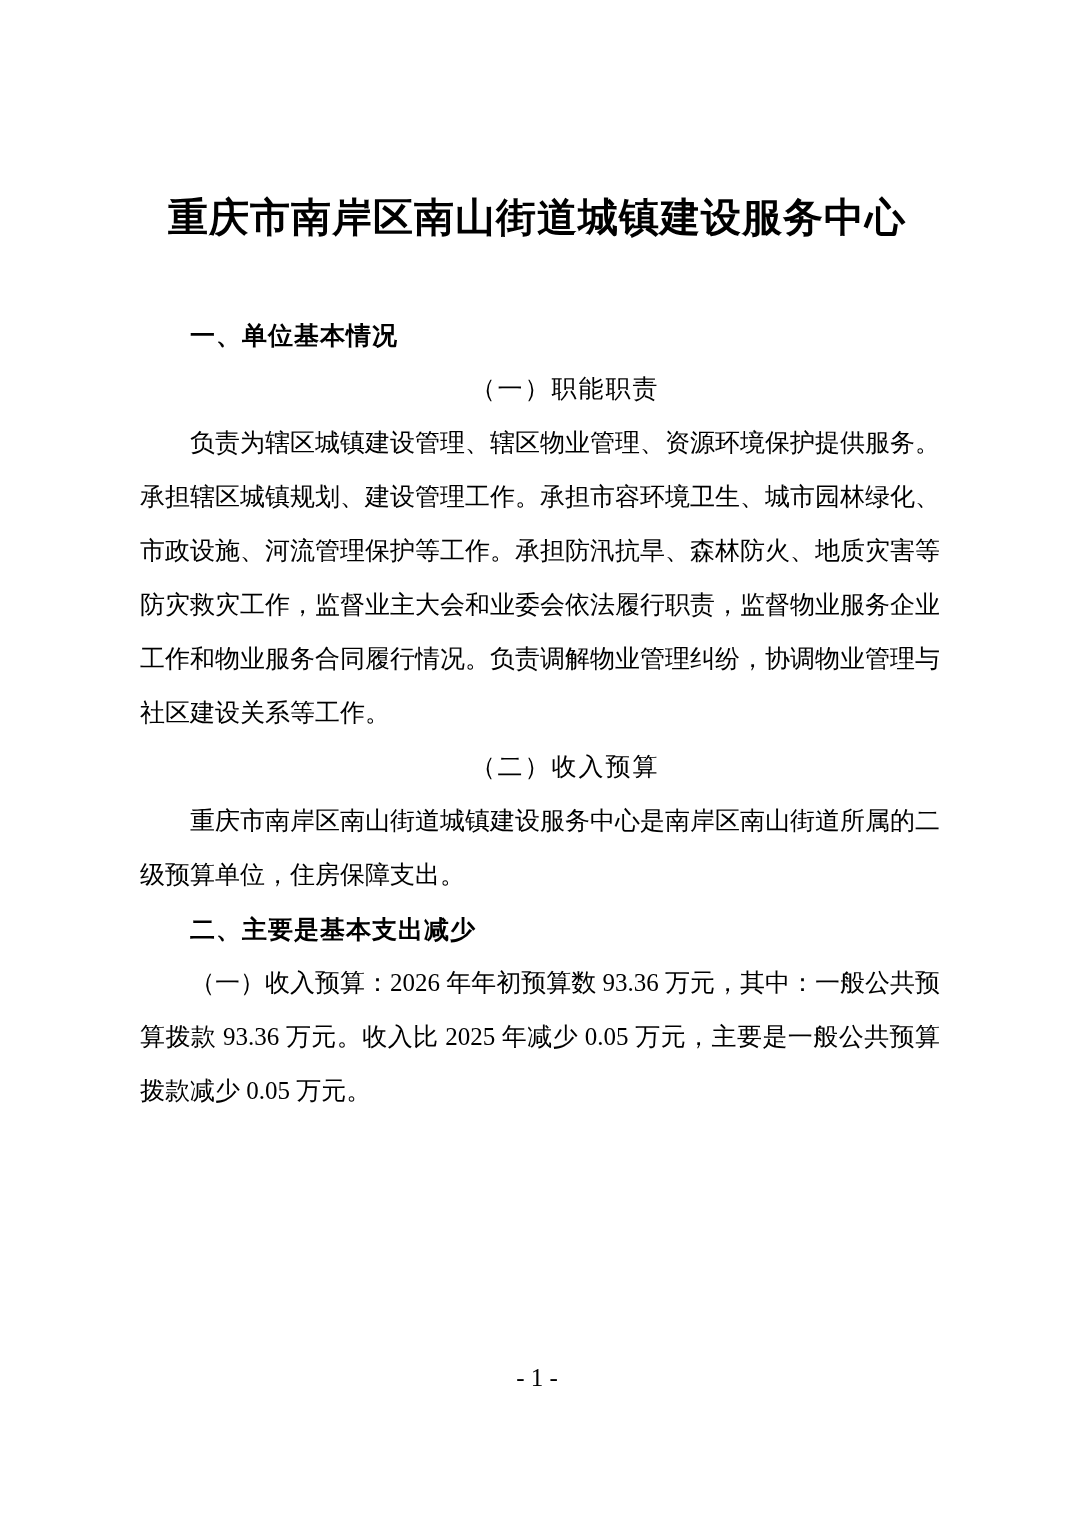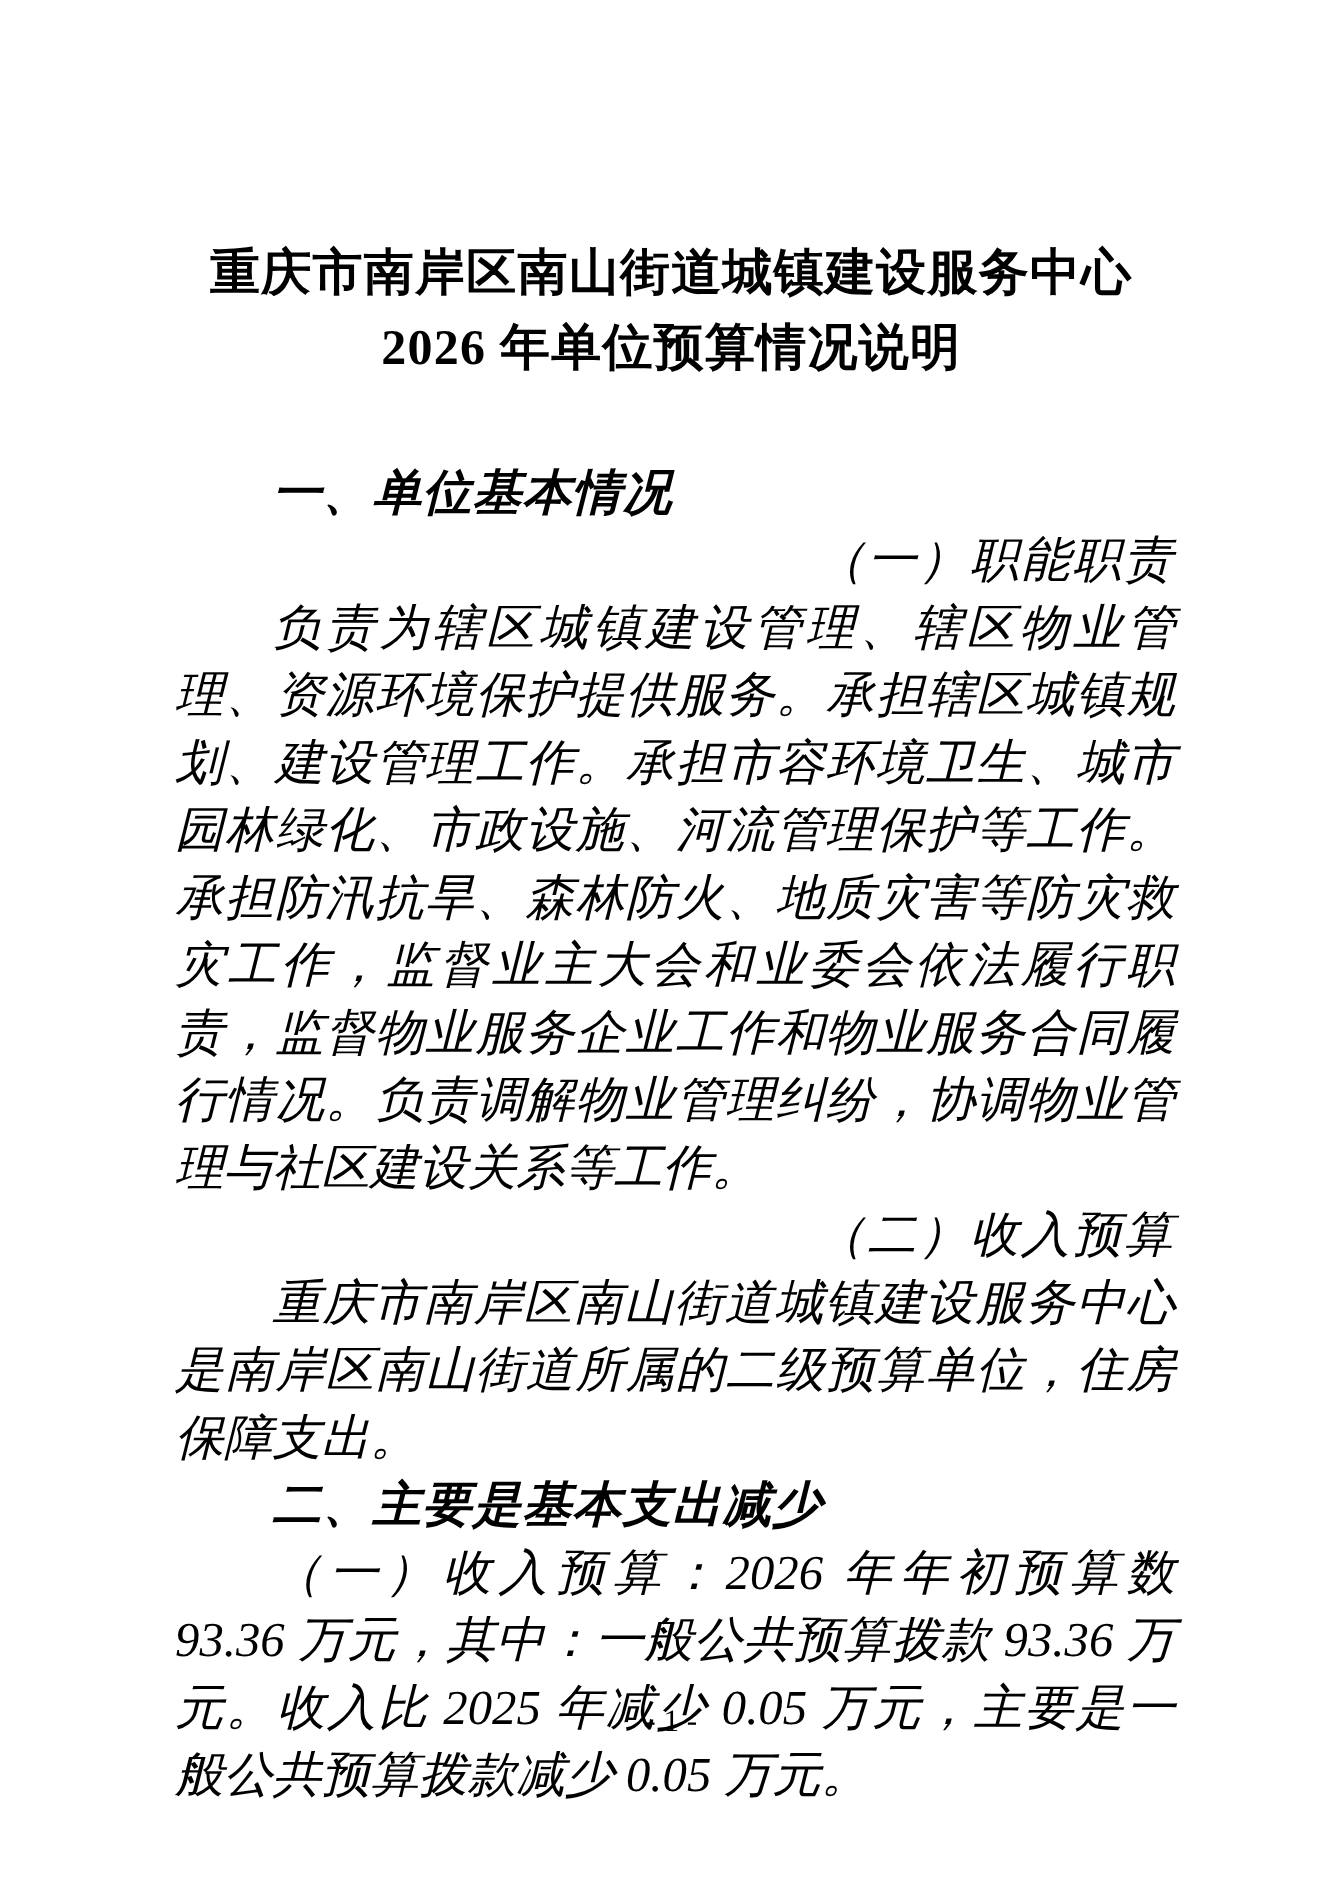--- a/index.html
+++ b/index.html
@@ -26,38 +26,37 @@
   .title-line {
     font-size: 40px;
     font-weight: bold;
     line-height: 60px;
     letter-spacing: 1px;
     font-family: "Liberation Serif", "DejaVu Serif", serif;
   }
 
   .content {
     margin: 60px 134px 0 140px;
-    font-size: 39px;
+    font-size: 25px;
     line-height: 54px;
     text-align: justify;
-    font-style: italic;
   }
 
   .heading {
     font-family: "Liberation Sans", "DejaVu Sans", sans-serif;
     font-weight: bold;
     text-indent: 2em;
     letter-spacing: 1px;
     text-align: left;
   }
 
   .subhead {
     text-indent: 2em;
     letter-spacing: 2px;
-    text-align: right;
+    text-align: center;
   }
 
   .para {
     text-indent: 2em;
     text-justify: inter-ideograph;
   }
 
   .footer {
     position: absolute;
     left: 0;
@@ -69,21 +68,20 @@
     color: #000000;
   }
 </style>
 </head>
 <body>
 
 <div class="page">
 
   <div class="title-block">
     <div class="title-line">重庆市南岸区南山街道城镇建设服务中心</div>
-    <div class="title-line">2026 年单位预算情况说明</div>
   </div>
 
   <div class="content">
     <div class="heading">一、单位基本情况</div>
     <div class="subhead">（一）职能职责</div>
     <div class="para">负责为辖区城镇建设管理、辖区物业管理、资源环境保护提供服务。承担辖区城镇规划、建设管理工作。承担市容环境卫生、城市园林绿化、市政设施、河流管理保护等工作。承担防汛抗旱、森林防火、地质灾害等防灾救灾工作，监督业主大会和业委会依法履行职责，监督物业服务企业工作和物业服务合同履行情况。负责调解物业管理纠纷，协调物业管理与社区建设关系等工作。</div>
     <div class="subhead">（二）收入预算</div>
     <div class="para">重庆市南岸区南山街道城镇建设服务中心是南岸区南山街道所属的二级预算单位，住房保障支出。</div>
     <div class="heading">二、主要是基本支出减少</div>
     <div class="para">（一）收入预算：2026 年年初预算数 93.36 万元，其中：一般公共预算拨款 93.36 万元。收入比 2025 年减少 0.05 万元，主要是一般公共预算拨款减少 0.05 万元。</div>

